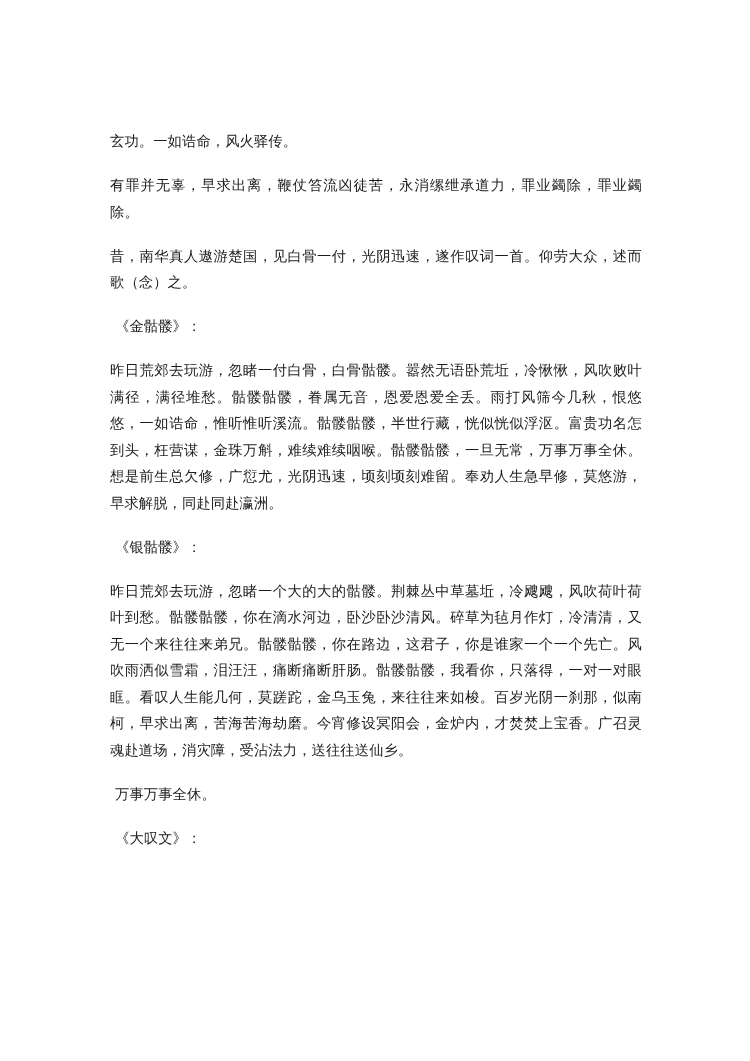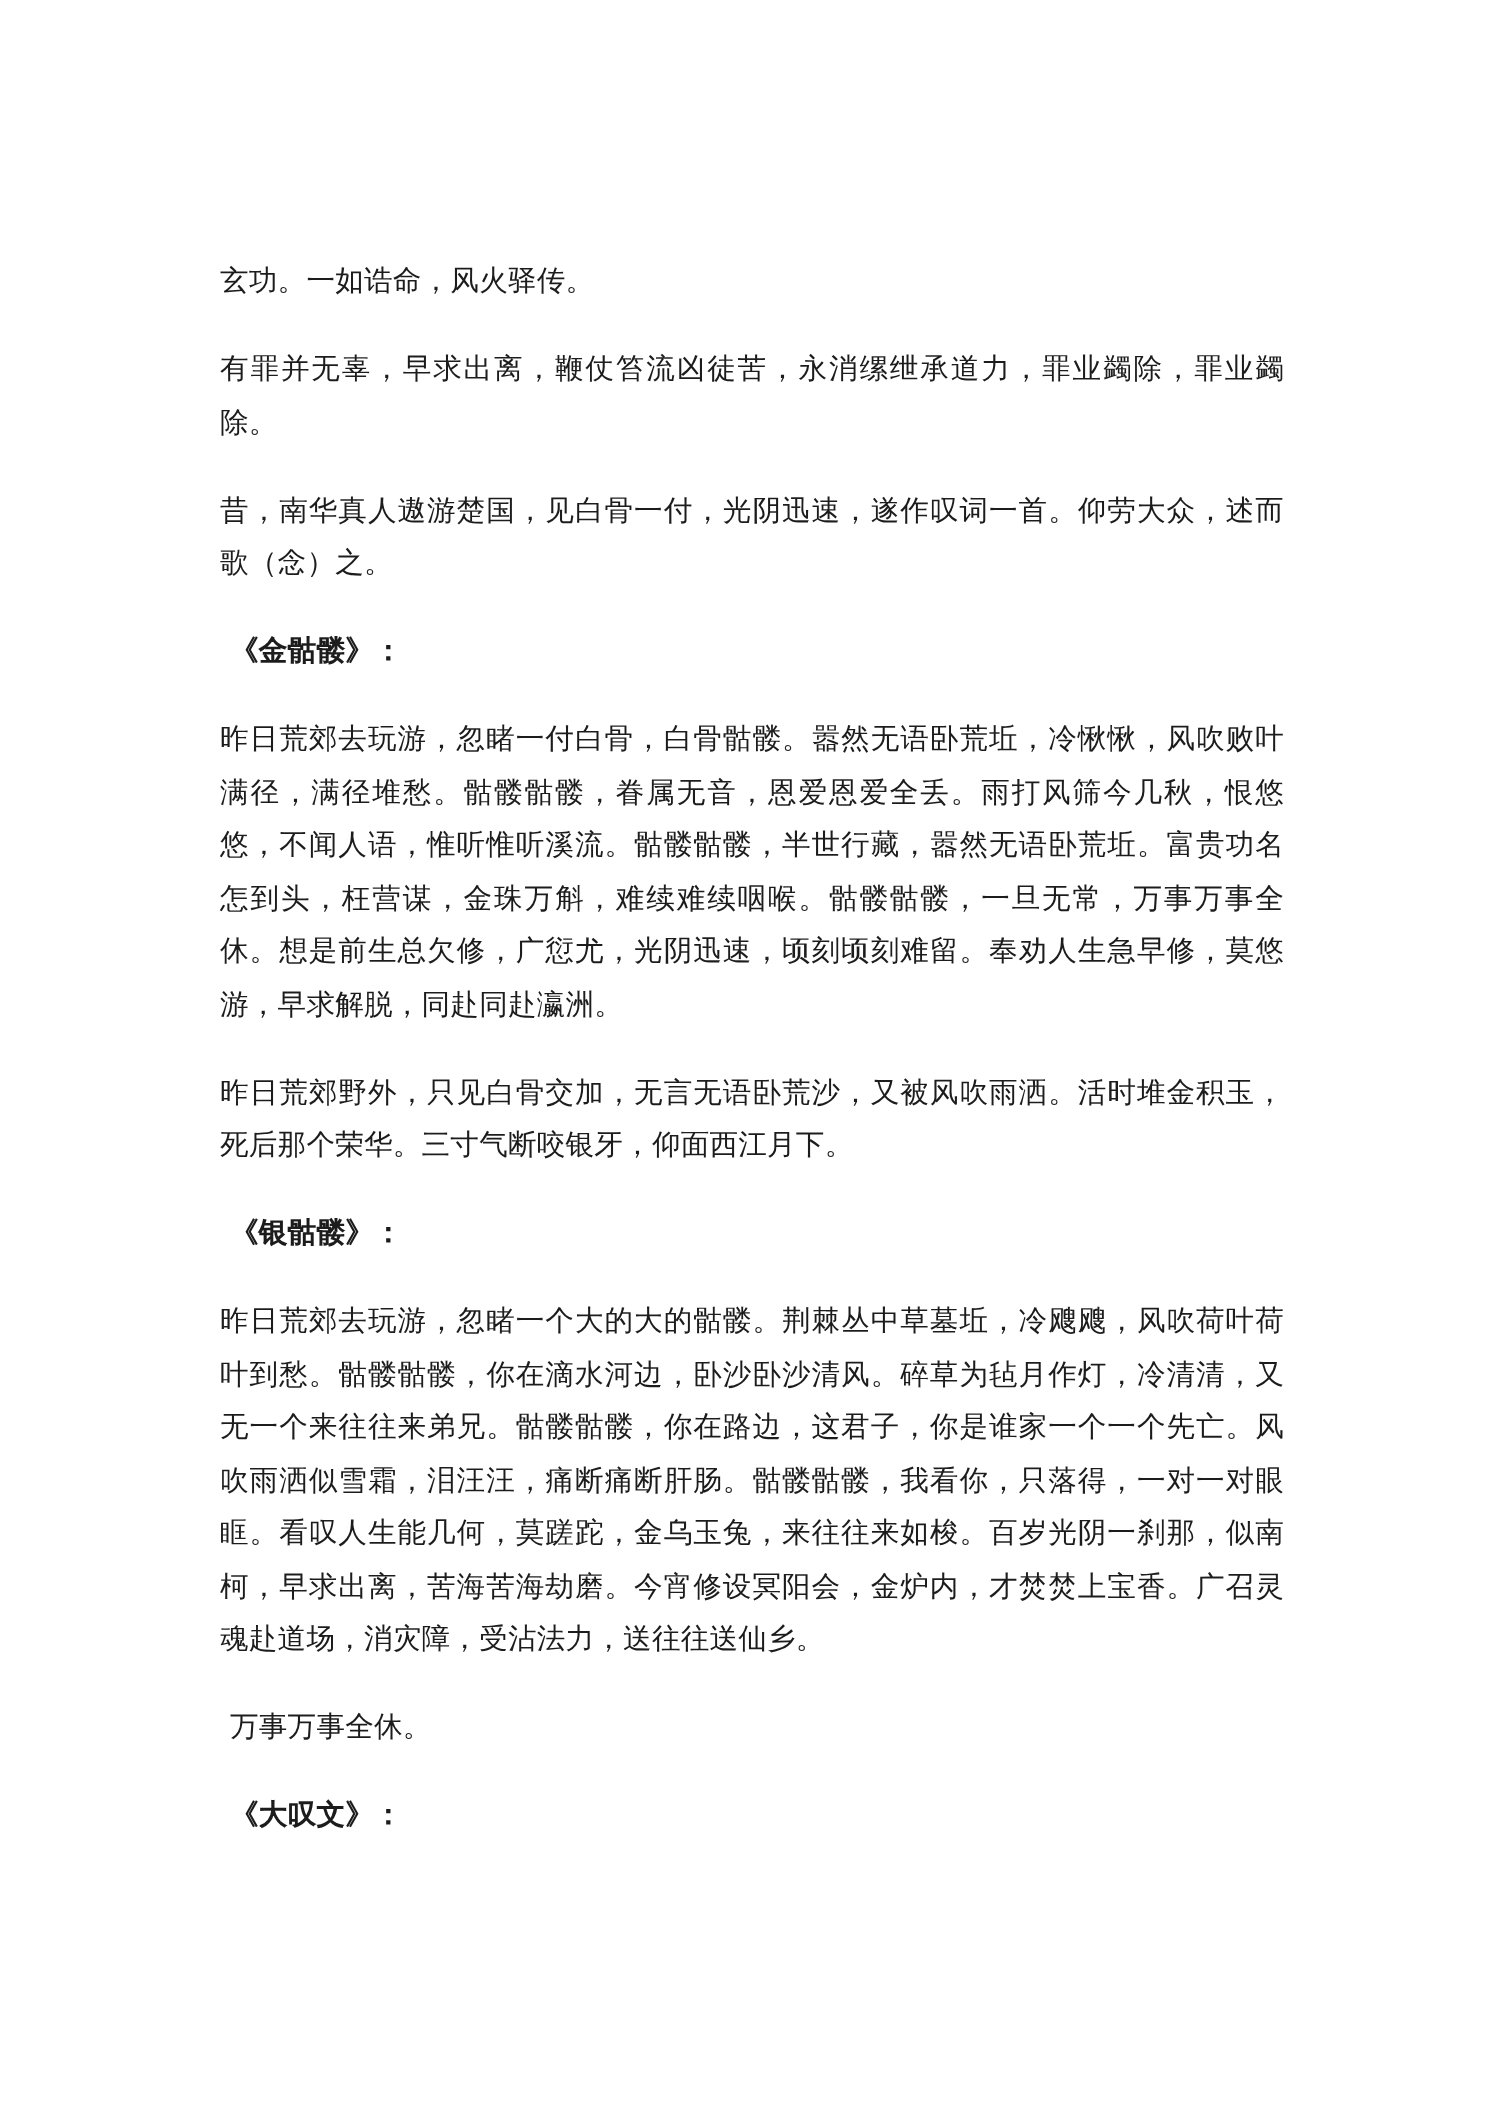--- a/index.html
+++ b/index.html
@@ -40,21 +40,20 @@
     margin: 0 0 17.5px 0;
     letter-spacing: 0.1px;
     color: #1c1c1c;
     word-break: break-all;
   }
 
   .para.heading {
     margin-left: 5px;
     margin-bottom: 17.5px;
     text-align: left;
-    font-weight: bold;
   }
 
   .para.indent {
     margin-left: 5px;
   }
 
   .para:last-child {
     margin-bottom: 0;
   }
 </style>
@@ -65,23 +64,22 @@
   <div class="content">
 
     <p class="para">玄功。一如诰命，风火驿传。</p>
 
     <p class="para">有罪并无辜，早求出离，鞭仗笞流凶徒苦，永消缧绁承道力，罪业蠲除，罪业蠲除。</p>
 
     <p class="para">昔，南华真人遨游楚国，见白骨一付，光阴迅速，遂作叹词一首。仰劳大众，述而歌（念）之。</p>
 
     <p class="para heading">《金骷髅》：</p>
 
-    <p class="para">昨日荒郊去玩游，忽睹一付白骨，白骨骷髅。嚣然无语卧荒坵，冷愀愀，风吹败叶满径，满径堆愁。骷髅骷髅，眷属无音，恩爱恩爱全丢。雨打风筛今几秋，恨悠悠，不闻人语，惟听惟听溪流。骷髅骷髅，半世行藏，嚣然无语卧荒坵。富贵功名怎到头，枉营谋，金珠万斛，难续难续咽喉。骷髅骷髅，一旦无常，万事万事全休。想是前生总欠修，广愆尤，光阴迅速，顷刻顷刻难留。奉劝人生急早修，莫悠游，早求解脱，同赴同赴瀛洲。</p>
+    <p class="para">昨日荒郊去玩游，忽睹一付白骨，白骨骷髅。嚣然无语卧荒坵，冷愀愀，风吹败叶满径，满径堆愁。骷髅骷髅，眷属无音，恩爱恩爱全丢。雨打风筛今几秋，恨悠悠，一如诰命，惟听惟听溪流。骷髅骷髅，半世行藏，恍似恍似浮沤。富贵功名怎到头，枉营谋，金珠万斛，难续难续咽喉。骷髅骷髅，一旦无常，万事万事全休。想是前生总欠修，广愆尤，光阴迅速，顷刻顷刻难留。奉劝人生急早修，莫悠游，早求解脱，同赴同赴瀛洲。</p>
 
-    <p class="para">昨日荒郊野外，只见白骨交加，无言无语卧荒沙，又被风吹雨洒。活时堆金积玉，死后那个荣华。三寸气断咬银牙，仰面西江月下。</p>
 
     <p class="para heading">《银骷髅》：</p>
 
     <p class="para">昨日荒郊去玩游，忽睹一个大的大的骷髅。荆棘丛中草墓坵，冷飕飕，风吹荷叶荷叶到愁。骷髅骷髅，你在滴水河边，卧沙卧沙清风。碎草为毡月作灯，冷清清，又无一个来往往来弟兄。骷髅骷髅，你在路边，这君子，你是谁家一个一个先亡。风吹雨洒似雪霜，泪汪汪，痛断痛断肝肠。骷髅骷髅，我看你，只落得，一对一对眼眶。看叹人生能几何，莫蹉跎，金乌玉兔，来往往来如梭。百岁光阴一刹那，似南柯，早求出离，苦海苦海劫磨。今宵修设冥阳会，金炉内，才焚焚上宝香。广召灵魂赴道场，消灾障，受沾法力，送往往送仙乡。</p>
 
     <p class="para indent">万事万事全休。</p>
 
     <p class="para heading">《大叹文》：</p>
 
   </div>

